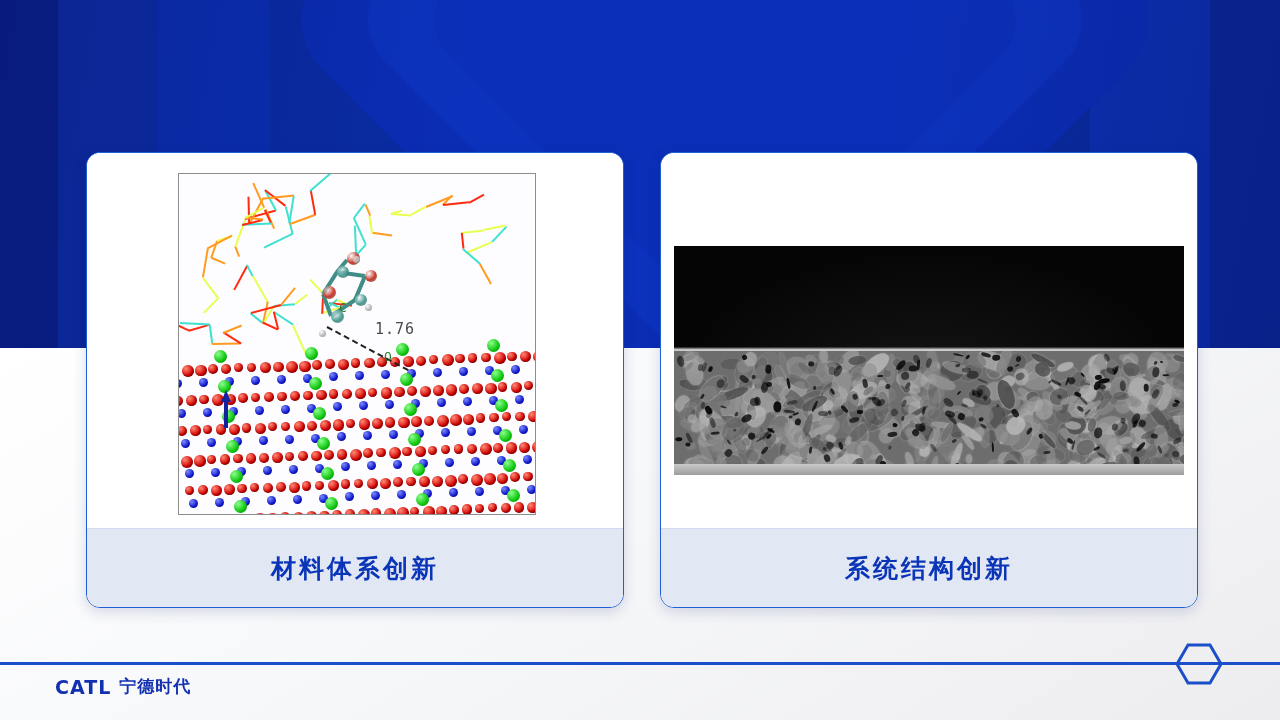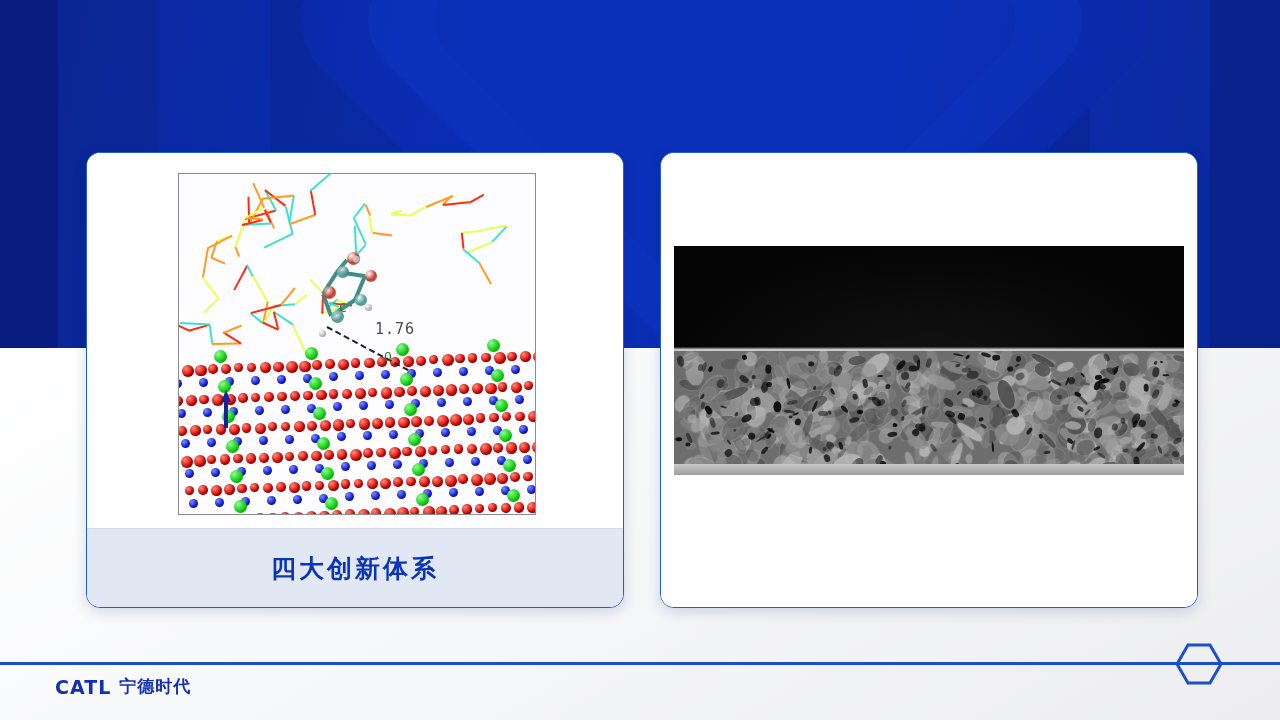--- a/index.html
+++ b/index.html
@@ -498,21 +498,21 @@
             <div class="dot" style="position: absolute; width: 7px; height: 7px; left: 140px; top: 156px; border-radius: 50%; background: radial-gradient(circle at 33% 30%, rgba(255, 255, 255, 0.533), rgb(185, 185, 185) 55%, rgba(0, 0, 0, 0.4));"></div>
             <div class="dot" style="position: absolute; width: 7px; height: 7px; left: 174px; top: 82px; border-radius: 50%; background: radial-gradient(circle at 33% 30%, rgba(255, 255, 255, 0.533), rgb(185, 185, 185) 55%, rgba(0, 0, 0, 0.4));"></div>
           </div>
         <div class="hbond" style="left:148px;top:152px;width:92px;transform:rotate(28deg);"></div>
         <div class="mol-label" style="left:196px;top:146px;">1.76</div>
         <div class="mol-label" style="left:160px;top:126px;color:#2f7a2f;font-size:13px;">C</div>
         <div class="mol-label" style="left:205px;top:175px;color:#2f7a2f;font-size:13px;">O</div>
       </div>
     </div>
     <div class="card-caption">
-      <span>四大创新体系</span>
+      <span>材料体系创新</span>
     </div>
   </div>
 
   <div class="card card-2">
     <div class="card-media">
       <div class="sem">
         <div class="sem-dark"></div>
         <div class="sem-edge"></div>
         <div class="sem-porous" id="semLayer">
             <div class="grain" style="left: 9.49562%; top: 92.8418%; width: 8.01471px; height: 10.6902px; background: rgb(99, 99, 99); opacity: 0.853197; box-shadow: rgba(255, 255, 255, 0.596) 0px 0px 2px; transform: rotate(79.1211deg);"></div>
@@ -1191,20 +1191,23 @@
             <div class="grain" style="left: 89.6627%; top: 61.5969%; width: 8.26887px; height: 3.9048px; background: rgb(0, 0, 0); opacity: 0.734612; transform: rotate(114.354deg);"></div>
             <div class="grain" style="left: 47.3412%; top: 63.8119%; width: 10.8229px; height: 6.65751px; background: rgb(0, 0, 0); opacity: 0.625774; transform: rotate(27.9572deg);"></div>
             <div class="grain" style="left: 42.5031%; top: 50.0353%; width: 6.9047px; height: 6.84049px; background: rgb(0, 0, 0); opacity: 0.405111; transform: rotate(143.442deg);"></div>
             <div class="grain" style="left: 45.9815%; top: 11.8084%; width: 8.75961px; height: 6.45512px; background: rgb(0, 0, 0); opacity: 0.67185; transform: rotate(174.607deg);"></div>
             <div class="grain" style="left: 48.1377%; top: 50.0597%; width: 7.8452px; height: 2.8523px; background: rgb(0, 0, 0); opacity: 0.62171; transform: rotate(101.76deg);"></div>
             <div class="grain" style="left: 57.364%; top: 16.8558%; width: 11.5834px; height: 7.69375px; background: rgb(0, 0, 0); opacity: 0.47363; transform: rotate(177.454deg);"></div>
           </div>
         <div class="sem-bottom"></div>
       </div>
     </div>
+    <div class="card-caption">
+      <span>系统结构创新</span>
+    </div>
   </div>
 
   <div class="footer-line"></div>
   <svg class="footer-hex" viewBox="0 0 46 46">
     <polygon points="12,4 34,4 45,23 34,42 12,42 1,23" fill="none" stroke="#1b4fc9" stroke-width="3"></polygon>
   </svg>
   <div class="logo">
     <span class="logo-catl">CATL</span>
     <span class="logo-cn">宁德时代</span>
   </div>

